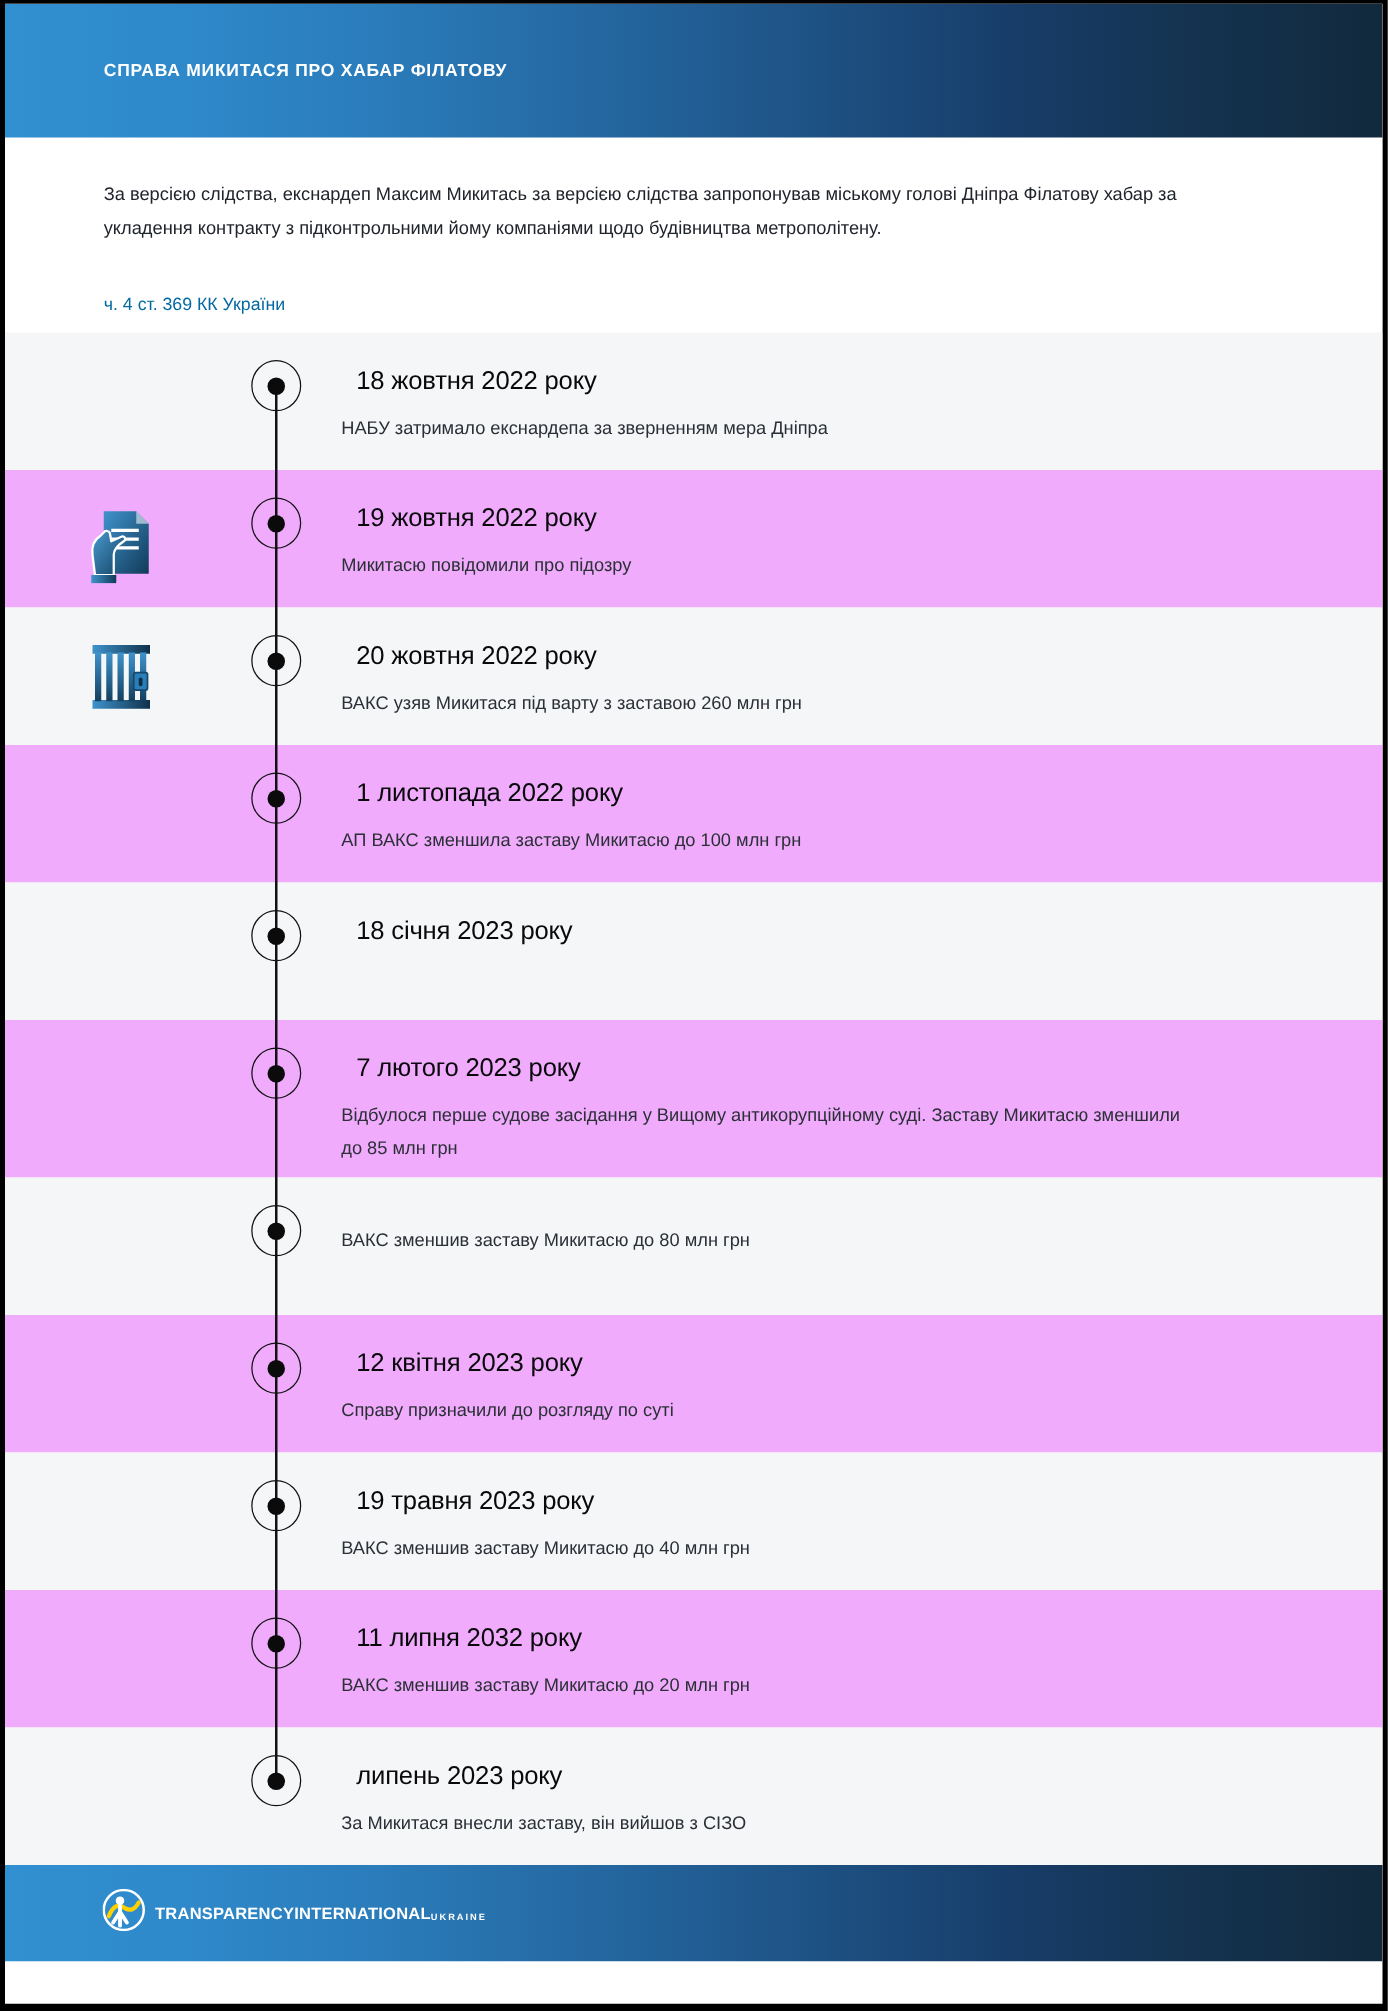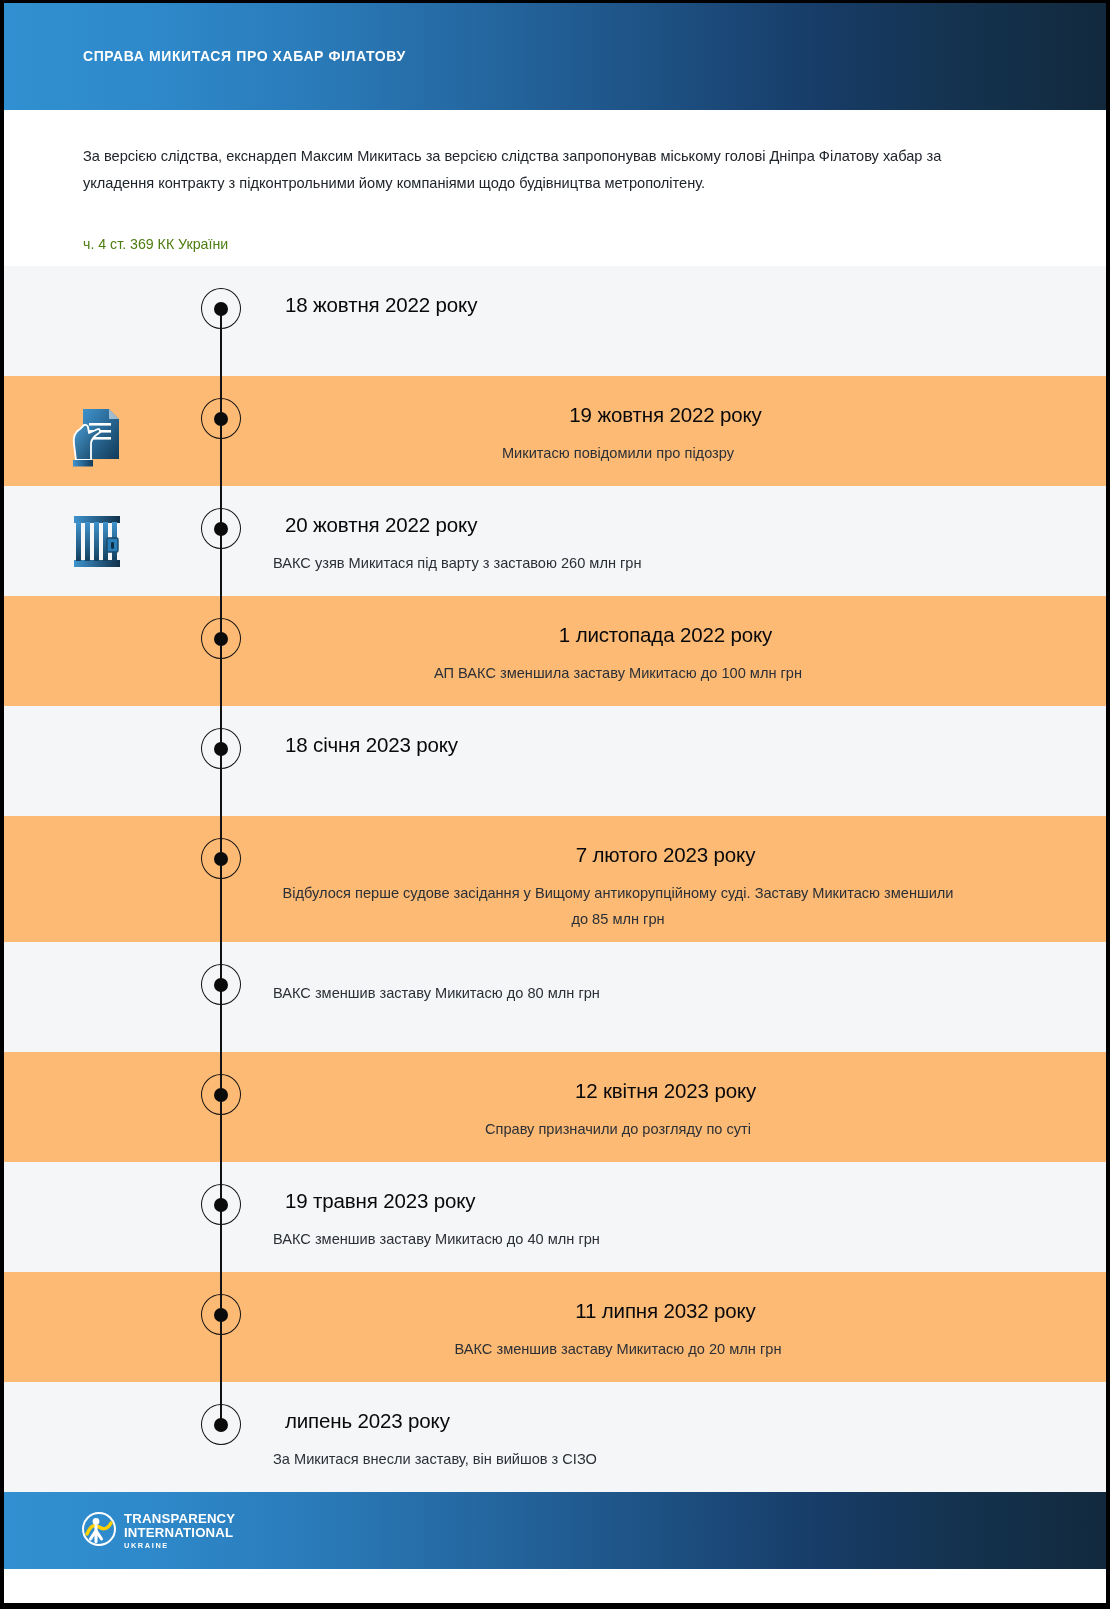--- a/index.html
+++ b/index.html
@@ -44,21 +44,21 @@
   }
   .intro-paragraph{
     font-size:14.6px;
     line-height:27px;
     color:#20242b;
     max-width:890px;
   }
   .intro-law{
     margin-top:36px;
     font-size:14.2px;
-    color:#4d7c0f;
+    color:#0369a1;
     line-height:22px;
   }
 
   
   .timeline{
     position:relative;
     background:#ffffff;
   }
   .tl-line{
     position:absolute;
@@ -68,21 +68,21 @@
     background:#111;
     z-index:1;
   }
   .row{
     position:relative;
     display:flex;
     align-items:flex-start;
     min-height:110px;
   }
   .row.alt{ background:#f5f6f8; }
-  .row.plain{ background:#fdba74;text-align:center; }
+  .row.plain{ background:#f0abfc; }
 
   .row-icon{
     position:relative;
     width:186px;
     flex:0 0 186px;
     display:flex;
     align-items:flex-start;
     justify-content:center;
     padding-top:24px;
   }
@@ -141,23 +141,24 @@
   }
   .logo{
     margin-left:78px;
     display:flex;
     align-items:center;
     gap:8px;
   }
   .logo-mark{ flex:0 0 auto; }
   .logo-text{
     display:flex;
-    flex-direction:column;
+    flex-direction:row;
     line-height:1;
     color:#ffffff;
+    align-items:flex-end;
   }
   .logo-l1,.logo-l2{
     font-size:13.2px;
     font-weight:700;
     letter-spacing:0.2px;
   }
   .logo-l2{ margin-top:1px; }
   .logo-l3{
     font-size:7.4px;
     font-weight:700;
@@ -182,20 +183,21 @@
   <div class="timeline" id="timeline">
     <div class="tl-line" id="tl-line" style="top: 42.5px; height: 1116px;"></div>
 
   <div class="row alt">
         <div class="row-icon"></div>
         <div class="row-marker">
           <span class="marker"></span>
         </div>
         <div class="row-body">
           <div class="row-date">18 жовтня 2022 року</div>
+          <div class="row-desc">НАБУ затримало екснардепа за зверненням мера Дніпра</div>
         </div>
       </div>
       <div class="row plain">
         <div class="row-icon">
           <span>
       <svg width="56" height="72" viewBox="0 0 56 72" aria-hidden="true">
         <defs>
           <linearGradient id="gdoc" x1="0" y1="0" x2="1" y2="1">
             <stop offset="0%" stop-color="#3f93cd"></stop>
                   <stop offset="100%" stop-color="#123a58"></stop>

